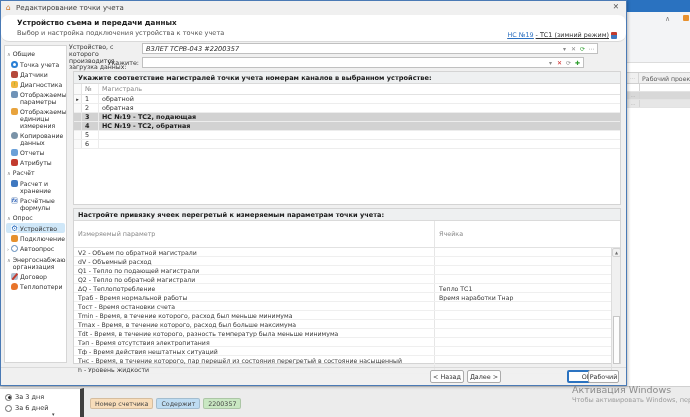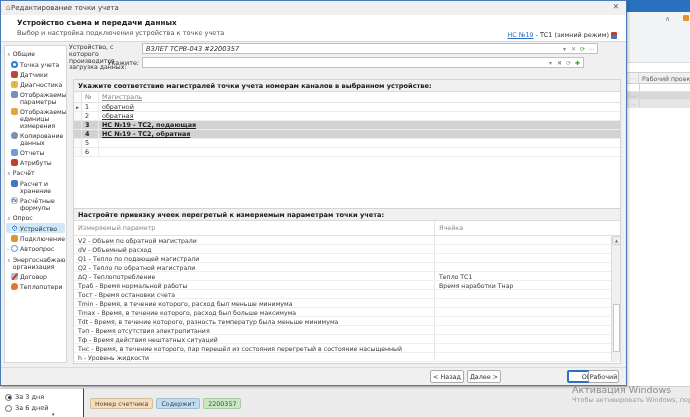--- a/index.html
+++ b/index.html
@@ -15,40 +15,40 @@
   .bg-ribbon .orange-ic { position:absolute; right:1px; top:3px; width:6px; height:6px; background:#e8912e; border-radius:1px; }
   .bg-grid { left:0; top:72px; width:63px; }
   .bg-grid .hdr { display:flex; height:12px; background:#f0f0f0; border-top:1px solid #cfcfcf; border-bottom:1px solid #cfcfcf; align-items:center; }
   .bg-grid .gut { width:13px; height:100%; border-right:1px solid #d5d5d5; color:#9a9a9a; font-size:5px; display:flex; align-items:center; justify-content:center; }
   .bg-grid .hl { padding-left:3px; color:#5a5a5a; font-size:6.2px; white-space:nowrap; overflow:hidden; }
   .bg-grid .row { display:flex; height:8px; border-bottom:1px solid #e3e3e3; }
   .bg-grid .row.g1 { background:#d8d8d8; }
   .bg-grid .row.g2 { background:#e6e6e6; }
 
   .bg-bottom { left:0; top:386px; width:690px; height:31px; background:#ececec; border-top:1px solid #d0d0d0; }
-  .period-panel { left:0; top:388px; width:84px; height:29px; background:#ffffff; border-right:1px solid #404040; border-top:1px solid #dadada; }
+  .period-panel { left:0; top:388px; width:84px; height:29px; background:#ffffff; border-right:4px solid #404040; border-top:1px solid #dadada; }
   .radio-row { position:absolute; left:5px; display:flex; align-items:center; gap:3px; font-size:6.5px; color:#333; }
   .radio { width:7px; height:7px; border:1px solid #6a6a6a; border-radius:50%; background:#fff; position:relative; }
   .radio.on::after { content:""; position:absolute; left:1.5px; top:1.5px; width:3px; height:3px; border-radius:50%; background:#2a2a2a; }
   .period-caret { position:absolute; left:52px; top:22px; font-size:5px; color:#444; }
   .chips { left:90px; top:398px; display:flex; gap:3px; }
   .chip { height:11px; padding:1px 4px; border-radius:2px; font-size:6.3px; color:#444; border:1px solid rgba(0,0,0,0.14); display:flex; align-items:center; }
   .watermark1 { left:572px; top:384px; font-size:9.5px; color:#8c8c8c; white-space:nowrap; }
   .watermark2 { left:572px; top:396px; font-size:6.6px; color:#9c9c9c; white-space:nowrap; }
 
   
   .dialog { left:0; top:0; width:627px; height:386px; background:#f0f0f0; border:1px solid #4a7ab5; box-shadow:1px 1px 3px rgba(0,0,0,0.25); }
   .titlebar { left:0; top:0; width:625px; height:14px; background:#f0f0f0; display:flex; align-items:center; }
   .home-ic { margin-left:5px; color:#d07a2e; font-size:8px; line-height:8px; }
-  .title-text { font-size:7px; color:#3c3c3c; }
+  .title-text { margin-left:5px; font-size:7px; color:#3c3c3c; }
   .close-btn { position:absolute; right:3px; top:1px; width:14px; height:11px; text-align:center; color:#555; font-size:7.5px; cursor:default; }
-  .hdrpanel { left:0; top:14px; width:625px; height:27px; background:#ffffff; border-bottom:1px solid #d9d9d9; }
+  .hdrpanel { left:0; top:14px; width:625px; height:27px; background:#ffffff; border-bottom:1px solid #d9d9d9;border-radius:8px; }
   .hdrpanel .t { position:absolute; left:16px; top:3px; font-size:7.2px; font-weight:bold; color:#1a1a1a; }
   .hdrpanel .s { position:absolute; left:16px; top:14px; font-size:6.6px; color:#555; }
-  .ctx { position:absolute; right:9px; top:16px; font-size:6.4px; color:#333; display:flex; align-items:center; gap:2px; }
+  .ctx { position:absolute; right:9px; top:16px; font-size:6.4px; color:#333; display:flex; align-items:center; gap:2px;text-decoration:underline; }
   .ctx a { color:#2a6fc0; text-decoration:underline; }
   .ctx .ctx-ic { width:6px; height:7px; background:linear-gradient(180deg,#c23b2e 0 50%,#3f78c0 50% 100%); border-radius:1px; }
 
   
   .sidebar { left:3px; top:44px; width:63px; height:318px; background:#ffffff; border:1px solid #d6d6d6; overflow:hidden; padding:2px 1px; }
   .sb-sec { display:flex; gap:2px; font-size:6.2px; color:#333; padding:2px 1px 1px 1px; line-height:7px; align-items:flex-start; }
   .sb-sec .arr { color:#8a8a8a; font-size:5px; margin-top:1px; }
   .sb-item { display:flex; gap:2px; font-size:6.2px; color:#333; padding:1.5px 1px 1.5px 5px; line-height:7px; align-items:flex-start; border-radius:2px; }
   .sb-item.sel { background:#cfe7f8; }
   .sb-item .lbl { flex:1; }
@@ -77,31 +77,31 @@
   .cnt-label { left:68px; top:58px; width:70px; text-align:right; font-size:6.4px; color:#333; }
   .cnt-fld { left:141px; top:56px; width:442px; height:11px; }
   .fld-icons { display:flex; gap:2px; align-items:center; font-size:6px; }
   .fi { width:7px; text-align:center; color:#8a8a8a; }
   .fi.red { color:#cc2222; }
   .fi.green { color:#2e9e2e; }
 
   
   .group { background:#ffffff; border:1px solid #d4d4d4; }
   .g-hdr { height:12px; background:#eef0f1; border-bottom:1px solid #dadada; font-size:6.6px; font-weight:bold; color:#1a1a1a; display:flex; align-items:center; padding-left:4px; }
-  .g1 { left:72px; top:78px; width:548px; height:134px; }
+  .g1 { left:72px; top:70px; width:548px; height:134px; }
   .g1-cols { display:flex; height:11px; border-bottom:1px solid #e2e2e2; font-size:6.4px; color:#8a8a8a; align-items:center; }
   .g1-cols .gut, .g1row .gut { width:8px; align-self:stretch; background:#fafafa; border-right:1px solid #e4e4e4; display:flex; align-items:center; justify-content:center; font-size:5px; color:#222; }
   .g1-cols .num, .g1row .num { width:17px; padding-left:3px; border-right:1px solid #ececec; align-self:stretch; display:flex; align-items:center; }
-  .g1-cols .mag, .g1row .mag { flex:1; padding-left:3px; display:flex; align-items:center;text-decoration:underline; }
+  .g1-cols .mag, .g1row .mag { flex:1; padding-left:3px; display:flex; align-items:center; }
   .g1row { display:flex; height:9px; border-bottom:1px solid #ededed; font-size:6.4px; color:#333; }
   .g1row.sel { background:#d2d2d2; font-weight:bold; color:#1d1d1d; }
   .g1row.sel .gut { background:#d2d2d2; }
 
   .g2 { left:72px; top:207px; width:548px; height:156px; }
-  .g2-cols { display:flex; height:15px; border-bottom:1px solid #e2e2e2; font-size:6.4px; color:#8a8a8a; align-items:center; }
+  .g2-cols { display:flex; height:27px; border-bottom:1px solid #e2e2e2; font-size:6.4px; color:#8a8a8a; align-items:center; }
   .g2-cols .p, .g2row .p { width:361px; padding-left:4px; border-right:1px solid #e6e6e6; align-self:stretch; display:flex; align-items:center; white-space:nowrap; overflow:hidden; }
   .g2-cols .c, .g2row .c { flex:1; padding-left:4px; align-self:stretch; display:flex; align-items:center; white-space:nowrap; overflow:hidden; }
   .g2row { display:flex; height:9px; border-bottom:1px solid #efefef; font-size:6.2px; color:#3a3a3a; }
   .g2-body { position:relative; }
   .vscroll { position:absolute; right:0; top:0; width:9px; height:126px; background:#f0f0f0; border-left:1px solid #dcdcdc; }
   .vscroll .btn { position:absolute; left:0; width:9px; height:9px; background:#f0f0f0; border:1px solid #d2d2d2; color:#707070; font-size:4px; display:flex; align-items:center; justify-content:center; }
   .vscroll .up { top:0; }
   .vscroll .thumb { position:absolute; left:1px; width:7px; top:68px; height:48px; background:#fdfdfd; border:1px solid #c6c6c6; }
 
   

